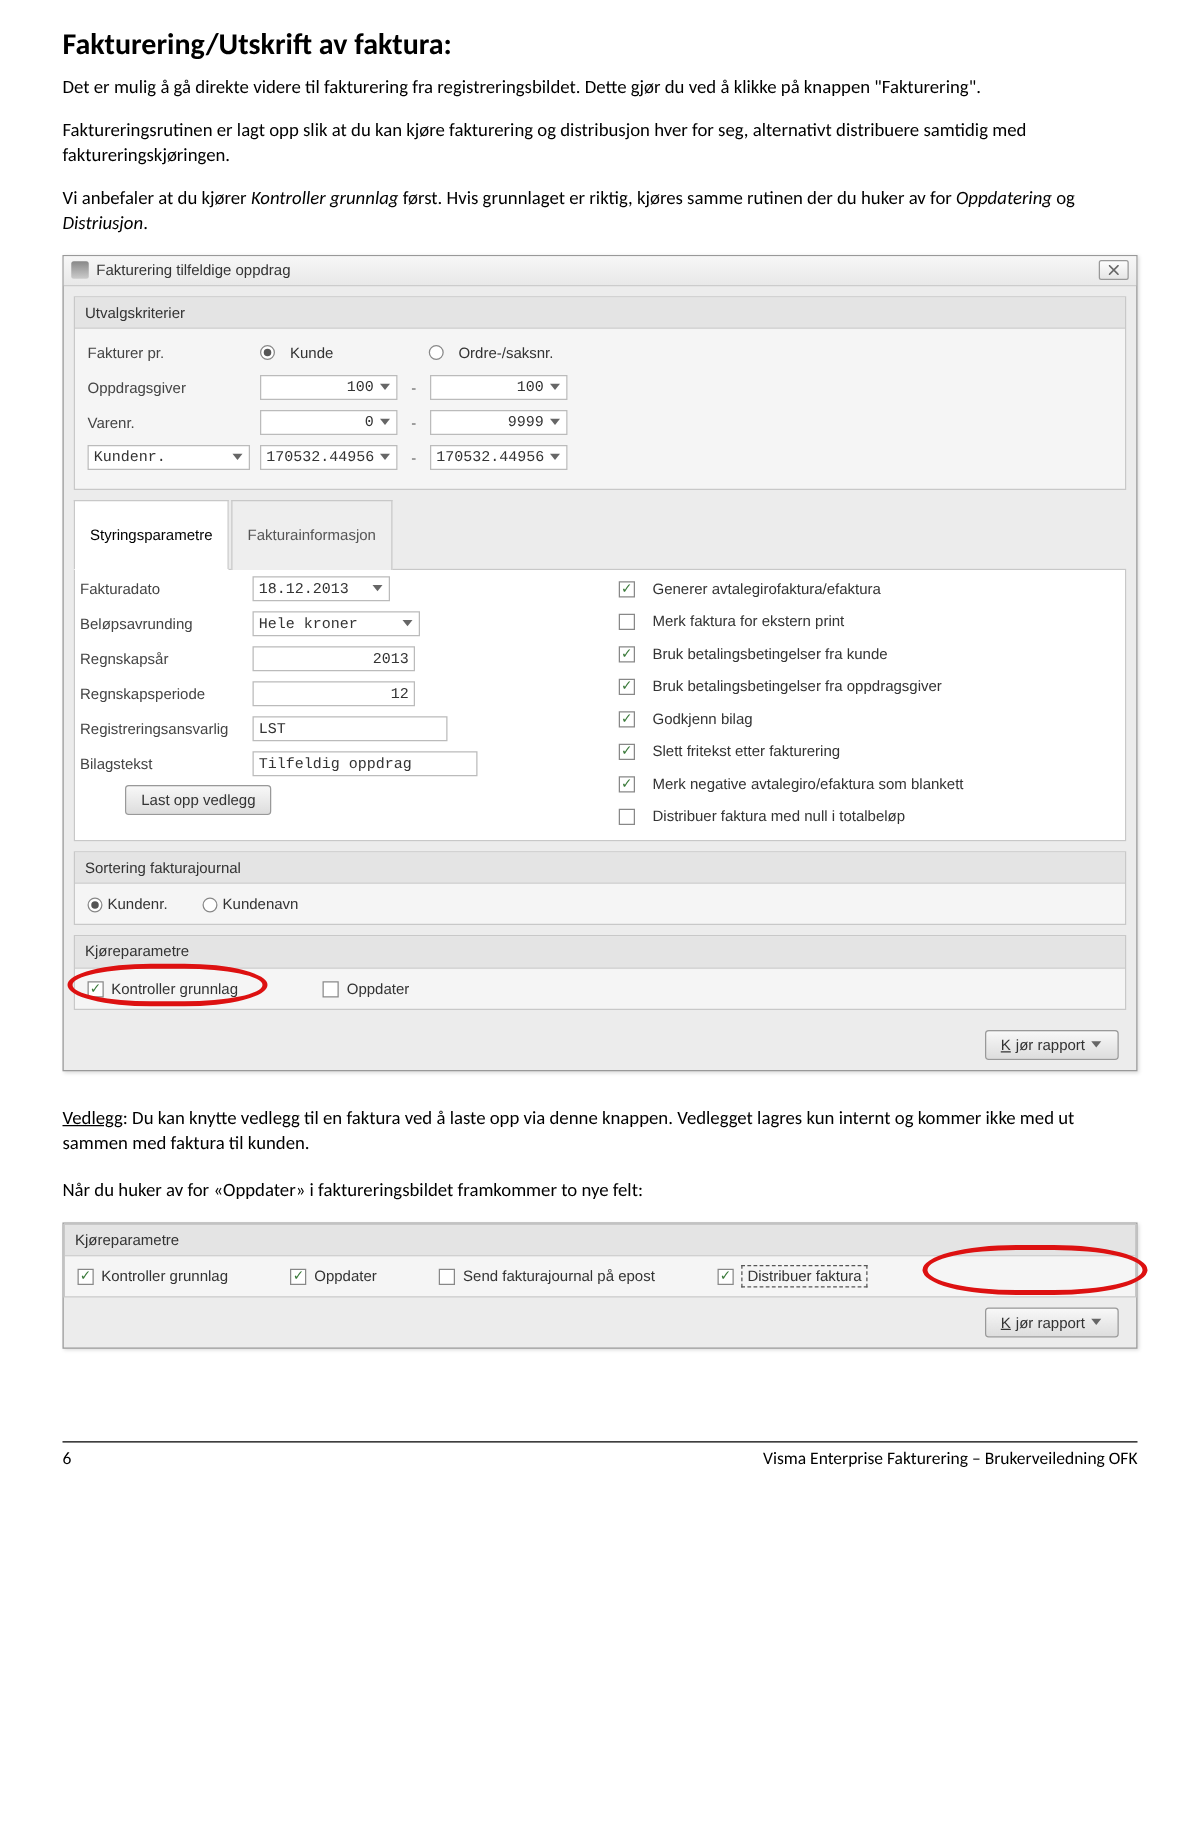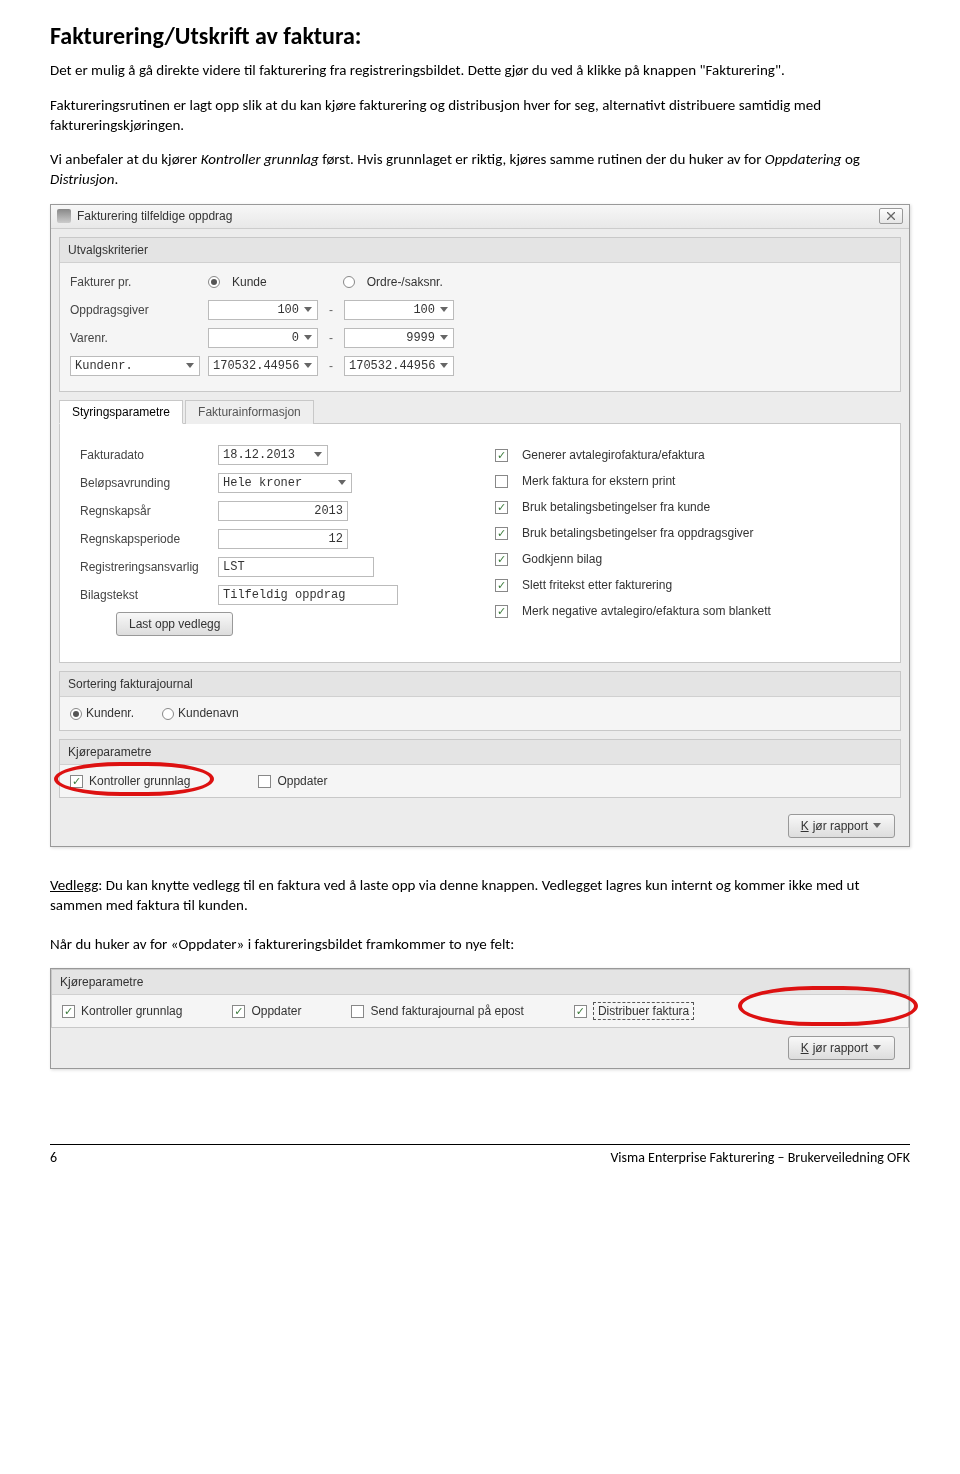--- a/index.html
+++ b/index.html
@@ -142,36 +142,36 @@
 
   .tabs {
     display:flex;
     gap: 2px;
     margin: 8px 8px -1px 8px;
   }
   .tab {
     background: #eee;
     border: 1px solid #c8c8c8;
     border-bottom: none;
-    padding: 3px 12px;
+    padding: 19px 12px;
     font-size: 12px;
     color: #555;
     position: relative;
   }
   .tab.active {
     background: #fff;
     color: #000;
     border-bottom: 1px solid #fff;
     z-index: 2;
   }
   .tab-content {
     border: 1px solid #c8c8c8;
     background: #fff;
     margin: 0 8px 8px 8px;
-    padding: 20px;
+    padding: 4px;
   }
 
   .two-col {
     display: grid;
     grid-template-columns: 1fr 1fr;
     gap: 4px 30px;
   }
   .right-col .row { margin-bottom: 4px; }
   .right-col .row .checkbox { flex-shrink:0; }
 
@@ -380,20 +380,24 @@
             <span>Godkjenn bilag</span>
           </div>
         <div class="row">
             <span class="checkbox checked"></span>
             <span>Slett fritekst etter fakturering</span>
           </div>
         <div class="row">
             <span class="checkbox checked"></span>
             <span>Merk negative avtalegiro/efaktura som blankett</span>
           </div>
+        <div class="row">
+            <span class="checkbox"></span>
+            <span>Distribuer faktura med null i totalbeløp</span>
+          </div>
       </div>
     </div>
   </div>
 
   <div class="group">
     <div class="group-header">Sortering fakturajournal</div>
     <div class="group-body">
       <div class="sort-row">
         <span><span class="radio checked"></span><span>Kundenr.</span></span>
         <span><span class="radio"></span><span>Kundenavn</span></span>

